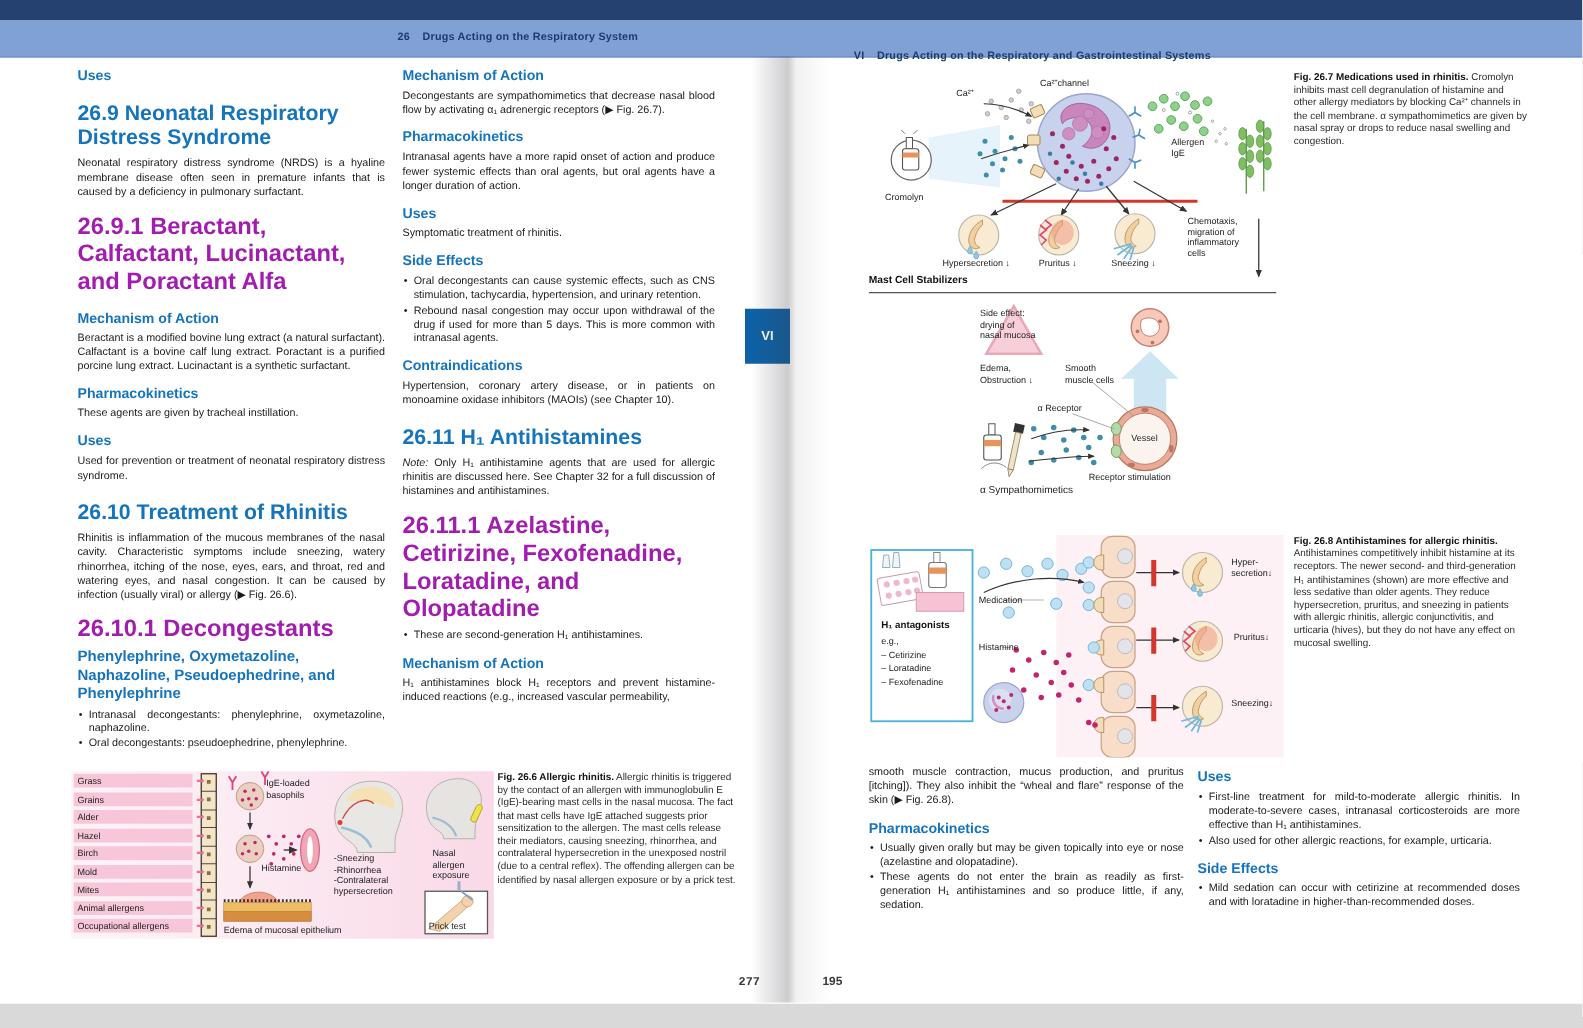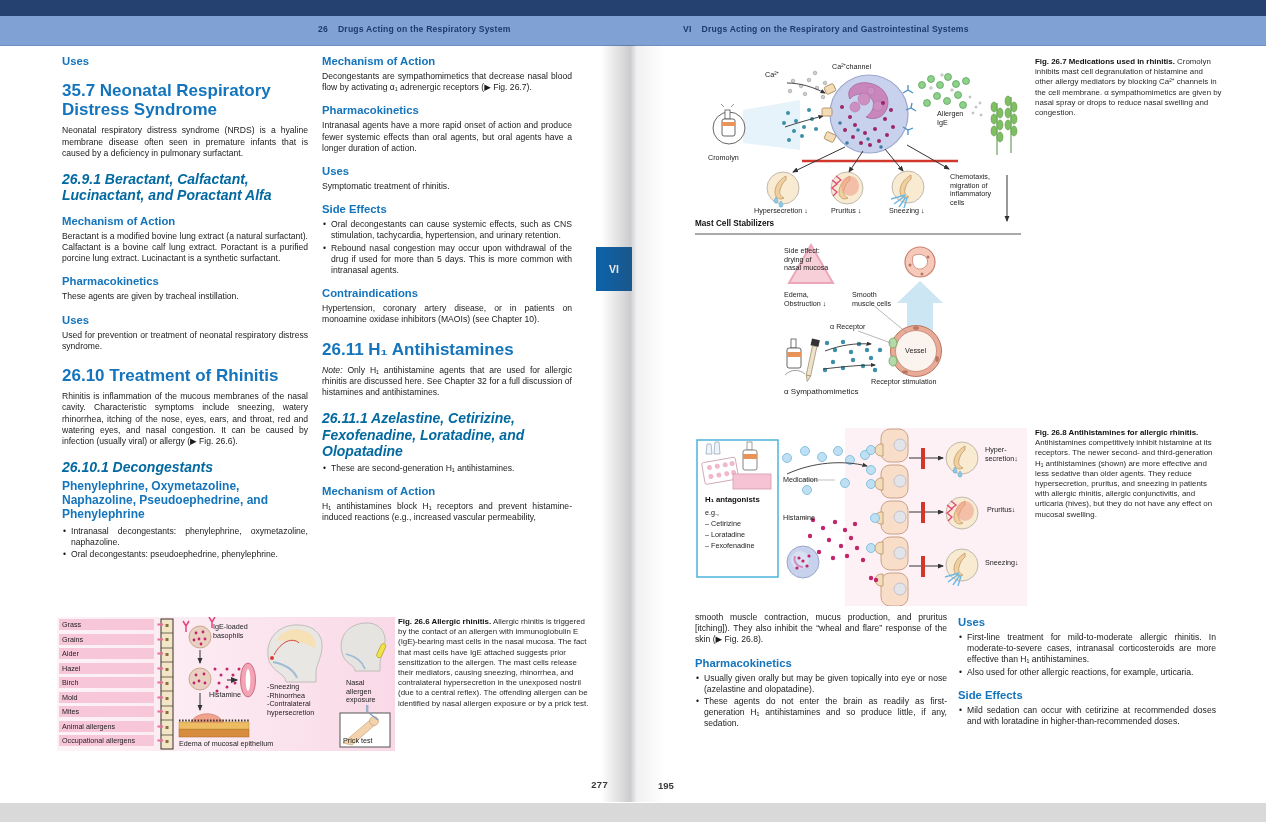--- a/index.html
+++ b/index.html
@@ -4,39 +4,39 @@
 <style>
   html,body{margin:0;padding:0;background:#e8e8e8;}
   #spread{position:relative;width:1266px;height:822px;background:#ffffff;overflow:hidden;
           font-family:"Liberation Sans",sans-serif;color:#1b1b1b;}
   
   .topbar{position:absolute;left:0;top:0;width:1266px;height:16px;background:#24416f;}
   .band{position:absolute;left:0;top:16px;width:1266px;height:29px;background:#80a1d3;border-bottom:1px solid #6d8fc4;}
   .hdr{position:absolute;top:24px;font-size:8.6px;font-weight:700;color:#1d3a6e;letter-spacing:.2px;white-space:nowrap;}
   .hdr .num{margin-right:10px;}
   #hdr-left{left:318px;}
-  #hdr-right{left:683px;}
+  #hdr-right{left:683px;margin-top:15px;}
   
   .gutter{position:absolute;left:601px;top:45px;width:64px;height:757px;pointer-events:none;
     background:linear-gradient(90deg,rgba(90,90,100,0) 0%,rgba(60,60,70,.26) 46%,rgba(120,120,130,.10) 56%,rgba(255,255,255,0) 100%);}
   .bstrip{position:absolute;left:0;top:803px;width:1266px;height:19px;background:#d9d9d9;}
   .vitab{position:absolute;left:596px;top:247px;width:36px;height:44px;background:#0e61a6;color:#fff;
     font-size:10.5px;font-weight:700;display:flex;align-items:center;justify-content:center;}
   .pg{position:absolute;top:780px;font-size:9.5px;font-weight:700;color:#3a3a3a;}
   #pg-left{left:560px;width:48px;text-align:right;font-family:Liberation Mono, monospace;}
   #pg-right{left:658px;}
   
   .col{position:absolute;text-align:justify;}
   .col > :first-child{margin-top:0;}
   #lcol1{left:62px;top:55px;width:246px;}
   #lcol2{left:322px;top:55px;width:250px;}
   #rcol1{left:695px;top:612px;width:252px;}
   #rcol2{left:958px;top:616px;width:258px;}
   .h1{font-size:17px;font-weight:700;color:#1474bc;line-height:1.13;margin:14px 0 6px;text-align:left;}
-  .h2{font-size:14px;font-weight:700;color:#0369a1;line-height:1.17;margin:12px 0 3px;text-align:left;font-style:italic;}
+  .h2{font-size:19px;font-weight:700;color:#a21caf;line-height:1.17;margin:12px 0 3px;text-align:left;}
   .h3{font-size:11.3px;font-weight:700;color:#1474bc;margin:11px 0 4px;text-align:left;}
   .h4{font-size:12px;font-weight:700;color:#1474bc;line-height:1.2;margin:1px 0 4px;text-align:left;}
   .p{font-size:8.6px;line-height:11.2px;margin:2px 0 0;}
   .bullet{font-size:8.6px;line-height:11.2px;position:relative;padding-left:9px;margin-top:1px;}
   .bullet::before{content:"\2022";position:absolute;left:1px;}
   .note i{font-style:italic;}
   
   .cap{position:absolute;font-size:7.9px;line-height:10.2px;color:#2a2a2a;}
   .cap .capt{font-weight:700;color:#111;}
   
@@ -66,21 +66,21 @@
   <div class="band"></div>
   <div class="hdr" id="hdr-left">
     <span class="num">26</span><span>Drugs Acting on the Respiratory System</span>
   </div>
   <div class="hdr" id="hdr-right">
     <span class="num">VI</span><span>Drugs Acting on the Respiratory and Gastrointestinal Systems</span>
   </div>
 
   <div class="col" id="lcol1">
     <div class="h3">Uses</div>
-    <div class="h1">35.7  Neonatal Respiratory Distress Syndrome</div>
+    <div class="h1">26.9  Neonatal Respiratory Distress Syndrome</div>
     <div class="p">Neonatal respiratory distress syndrome (NRDS) is a hyaline membrane disease often seen in premature infants that is caused by a deficiency in pulmonary surfactant.</div>
     <div class="h2">26.9.1  Beractant, Calfactant, Lucinactant, and Poractant Alfa</div>
     <div class="h3">Mechanism of Action</div>
     <div class="p">Beractant is a modified bovine lung extract (a natural surfactant). Calfactant is a bovine calf lung extract. Poractant is a purified porcine lung extract. Lucinactant is a synthetic surfactant.</div>
     <div class="h3">Pharmacokinetics</div>
     <div class="p">These agents are given by tracheal instillation.</div>
     <div class="h3">Uses</div>
     <div class="p">Used for prevention or treatment of neonatal respiratory distress syndrome.</div>
     <div class="h1">26.10  Treatment of Rhinitis</div>
     <div class="p">Rhinitis is inflammation of the mucous membranes of the nasal cavity. Characteristic symptoms include sneezing, watery rhinorrhea, itching of the nose, eyes, ears, and throat, red and watering eyes, and nasal congestion. It can be caused by infection (usually viral) or allergy (▶ Fig. 26.6).</div>

